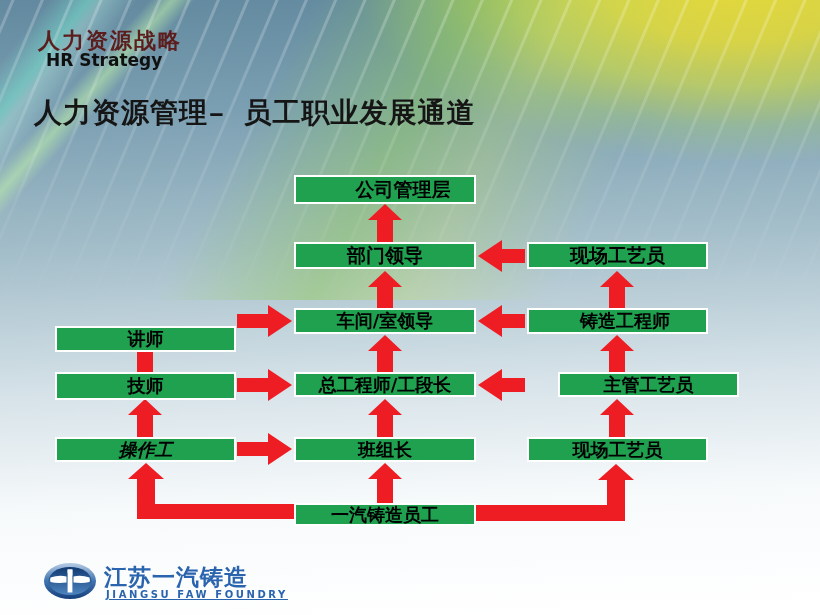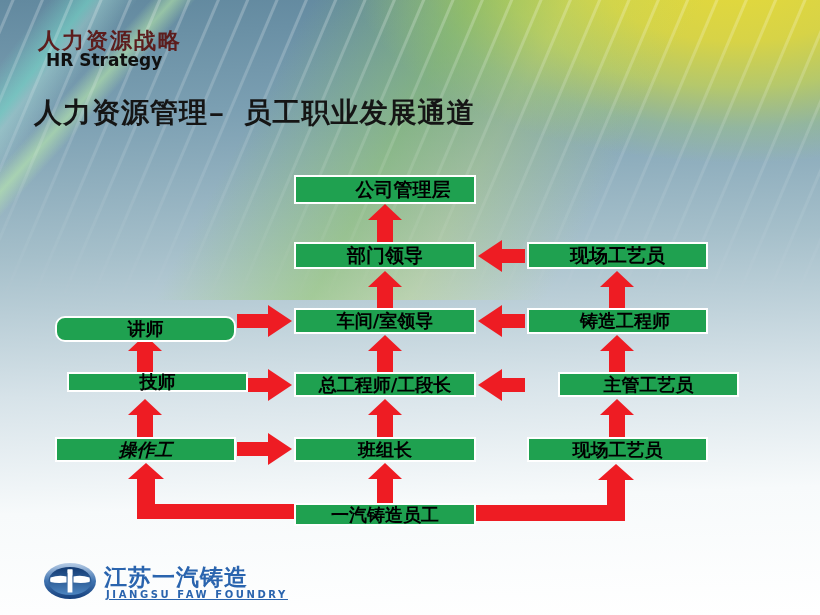--- a/index.html
+++ b/index.html
@@ -40,24 +40,24 @@
     font-family:Liberation Mono, monospace;color:var(--title-color);letter-spacing:1px;}
 
   
   .node{position:absolute;background:var(--box-green);border:2px solid #fff;
     display:flex;align-items:center;justify-content:center;
     color:#000;font-weight:700;font-size:18px;line-height:1;white-space:nowrap;z-index:2;}
 
   .n-company{left:294px;top:175px;width:182px;height:29px;font-size:19px;padding-left:36px;}
   .n-dept{left:294px;top:242px;width:182px;height:27px;font-size:19px;}
   .n-chiefeng{left:527px;top:242px;width:181px;height:27px;font-size:19px;}
-  .n-lecturer{left:55px;top:316px;width:181px;height:26px;border-radius:10px;}
+  .n-lecturer{left:55px;top:326px;width:181px;height:26px;}
   .n-workshop{left:294px;top:308px;width:182px;height:26px;}
   .n-casteng{left:527px;top:308px;width:181px;height:26px;padding-left:15px;}
-  .n-technician{left:67px;top:372px;width:181px;height:20px;}
+  .n-technician{left:55px;top:372px;width:181px;height:28px;}
   .n-bizsup{left:294px;top:372px;width:182px;height:25px;}
   .n-chieftech{left:558px;top:372px;width:181px;height:25px;}
   .n-operator{left:55px;top:437px;width:181px;height:25px;font-style:italic;}
   .n-teamlead{left:294px;top:437px;width:182px;height:25px;}
   .n-fieldtech{left:527px;top:437px;width:181px;height:25px;}
   .n-faw{left:294px;top:503px;width:182px;height:23px;}
 
   .arrow-layer{position:absolute;left:0;top:0;width:820px;height:615px;z-index:1;}
   .arrow{fill:var(--arrow-red);}
 

